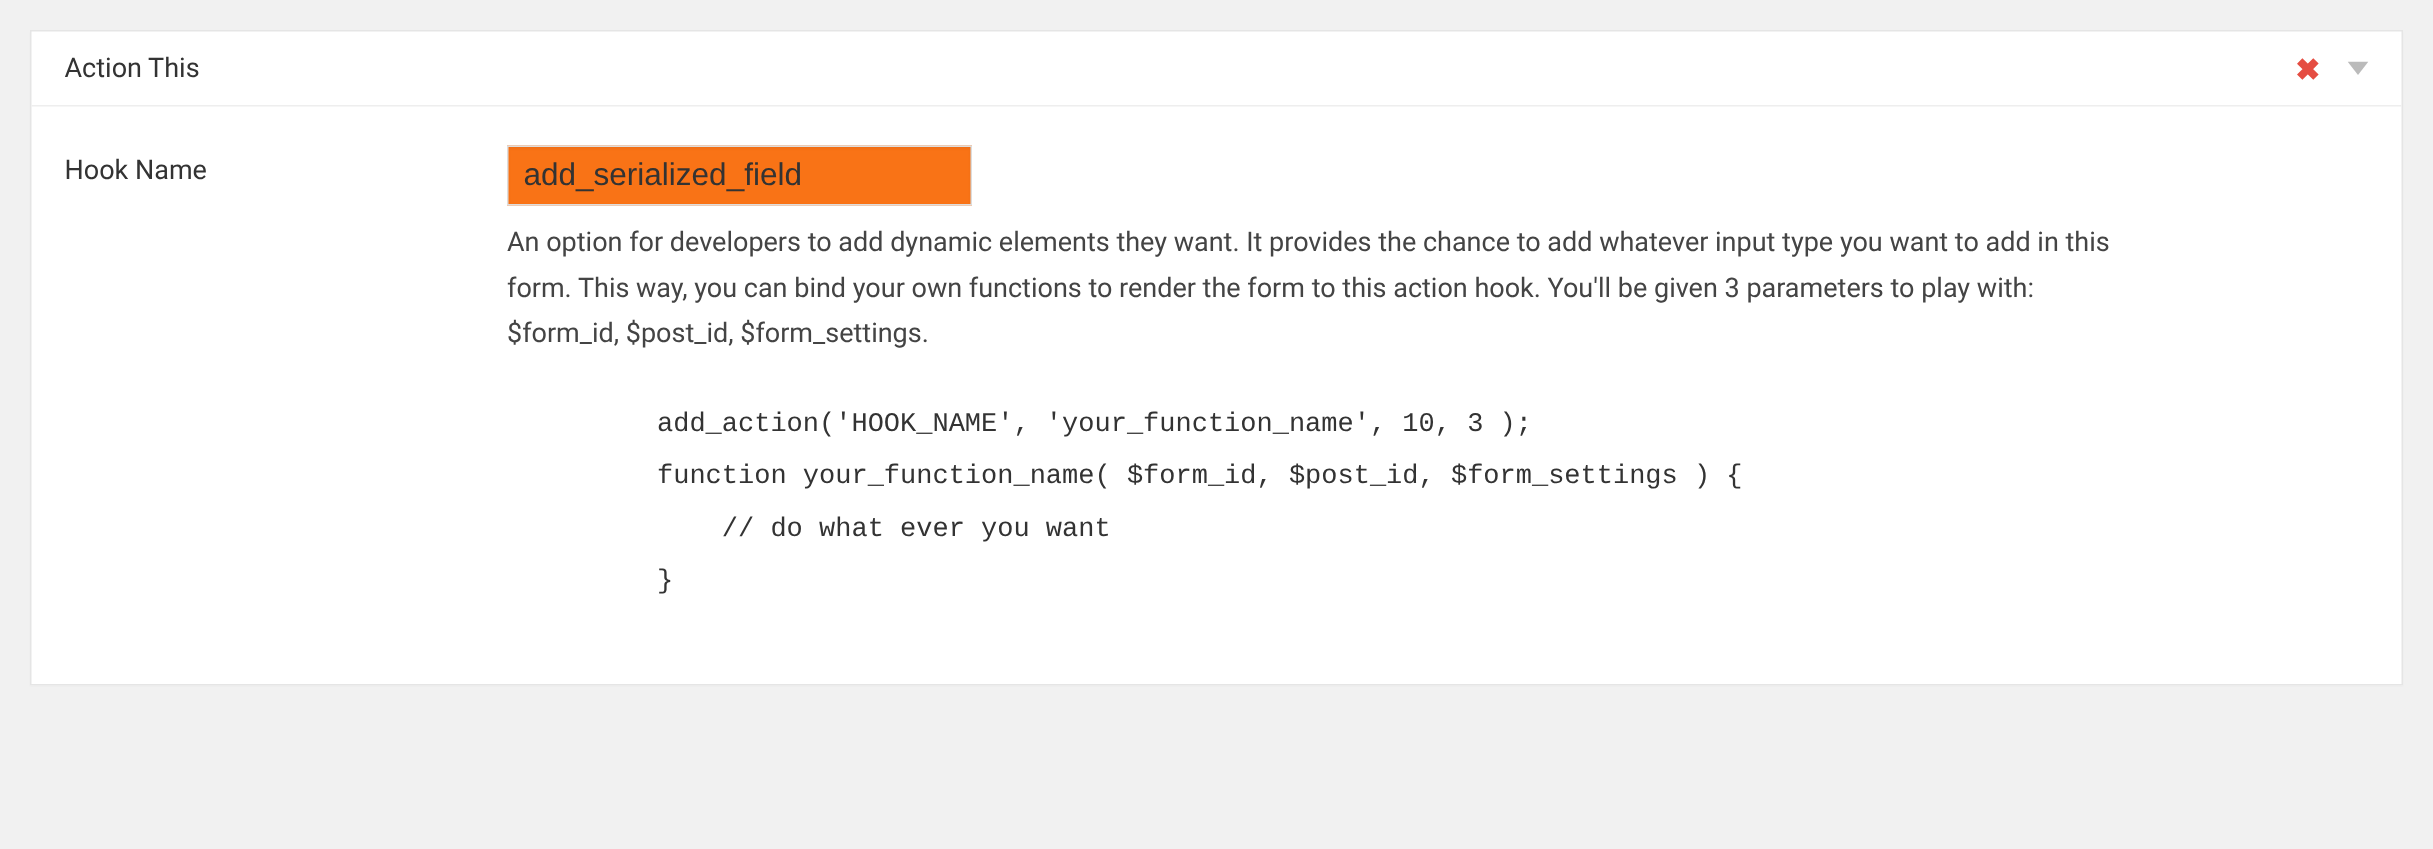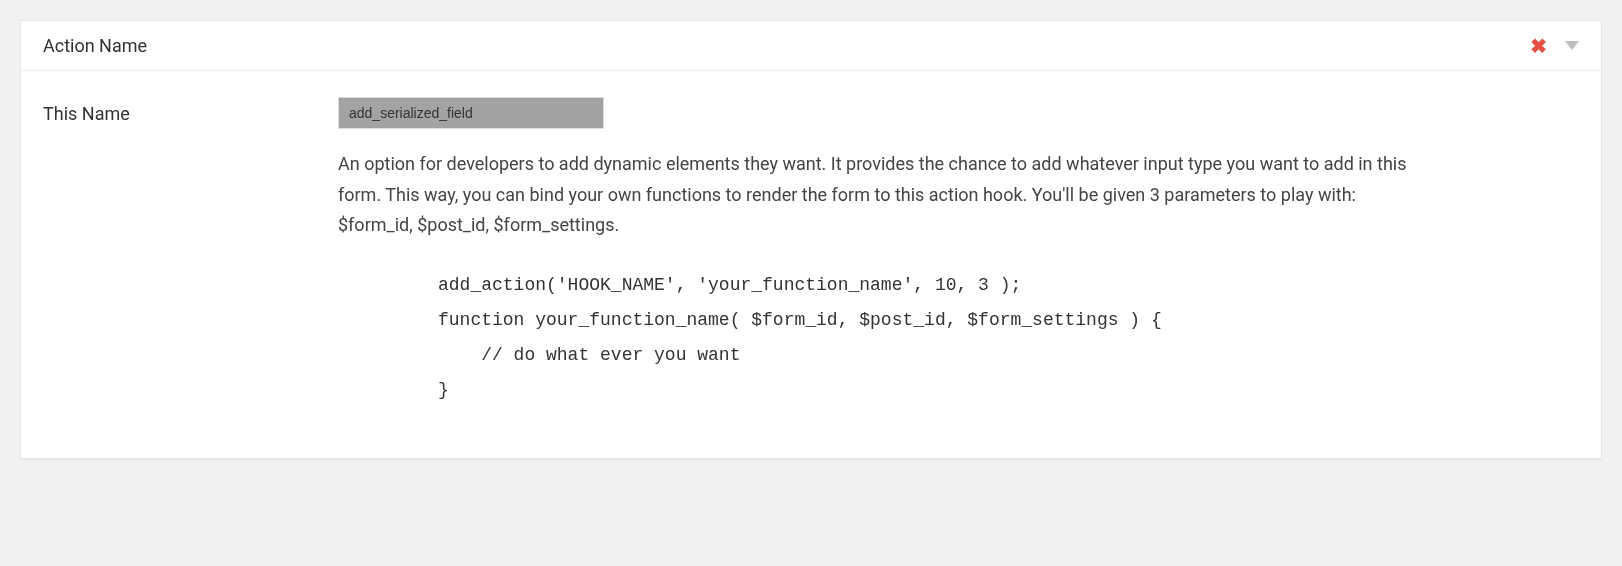--- a/index.html
+++ b/index.html
@@ -61,60 +61,60 @@
       font-size: 18px;
       color: #333;
       padding-top: 6px;
     }
     .field-content {
       flex: 1;
     }
     .text-input {
       border: 1px solid #ddd;
       padding: 7px 10px;
-      font-size: 14px;
-      width: 266px;
+      font-size: 21px;
+      width: 310px;
       color: #333;
-      background: #a3a3a3;
+      background: #f97316;
       box-shadow: inset 0 1px 2px rgba(0,0,0,0.05);
     }
     .description {
-      margin-top: 20px;
+      margin-top: 10px;
       font-size: 18px;
       line-height: 1.7;
       color: #444;
       max-width: 1080px;
     }
     .code-block {
       margin-top: 27px;
       font-family: "Courier New", Courier, monospace;
       font-size: 18px;
       line-height: 1.95;
       color: #333;
       white-space: pre;
       padding-left: 100px;
     }
   </style>
 </head>
 <body>
 
 <div class="panel">
   <div class="panel-header">
-    <div class="panel-title">Action Name</div>
+    <div class="panel-title">Action This</div>
     <div class="panel-actions">
       <span class="close-icon">✖</span>
       <span class="toggle-icon">
         <svg width="14" height="10" viewBox="0 0 14 10">
             <polygon points="0,0 14,0 7,9"></polygon>
           </svg>
       </span>
     </div>
   </div>
   <div class="panel-body">
-    <div class="field-label">This Name</div>
+    <div class="field-label">Hook Name</div>
     <div class="field-content">
       <input type="text" class="text-input" value="add_serialized_field" style="">
       <div class="description">An option for developers to add dynamic elements they want. It provides the chance to add whatever input type you want to add in this form. This way, you can bind your own functions to render the form to this action hook. You'll be given 3 parameters to play with: $form_id, $post_id, $form_settings.</div>
       <div class="code-block">add_action('HOOK_NAME', 'your_function_name', 10, 3 );
 function your_function_name( $form_id, $post_id, $form_settings ) {
     // do what ever you want
 }</div>
     </div>
   </div>
 </div>

